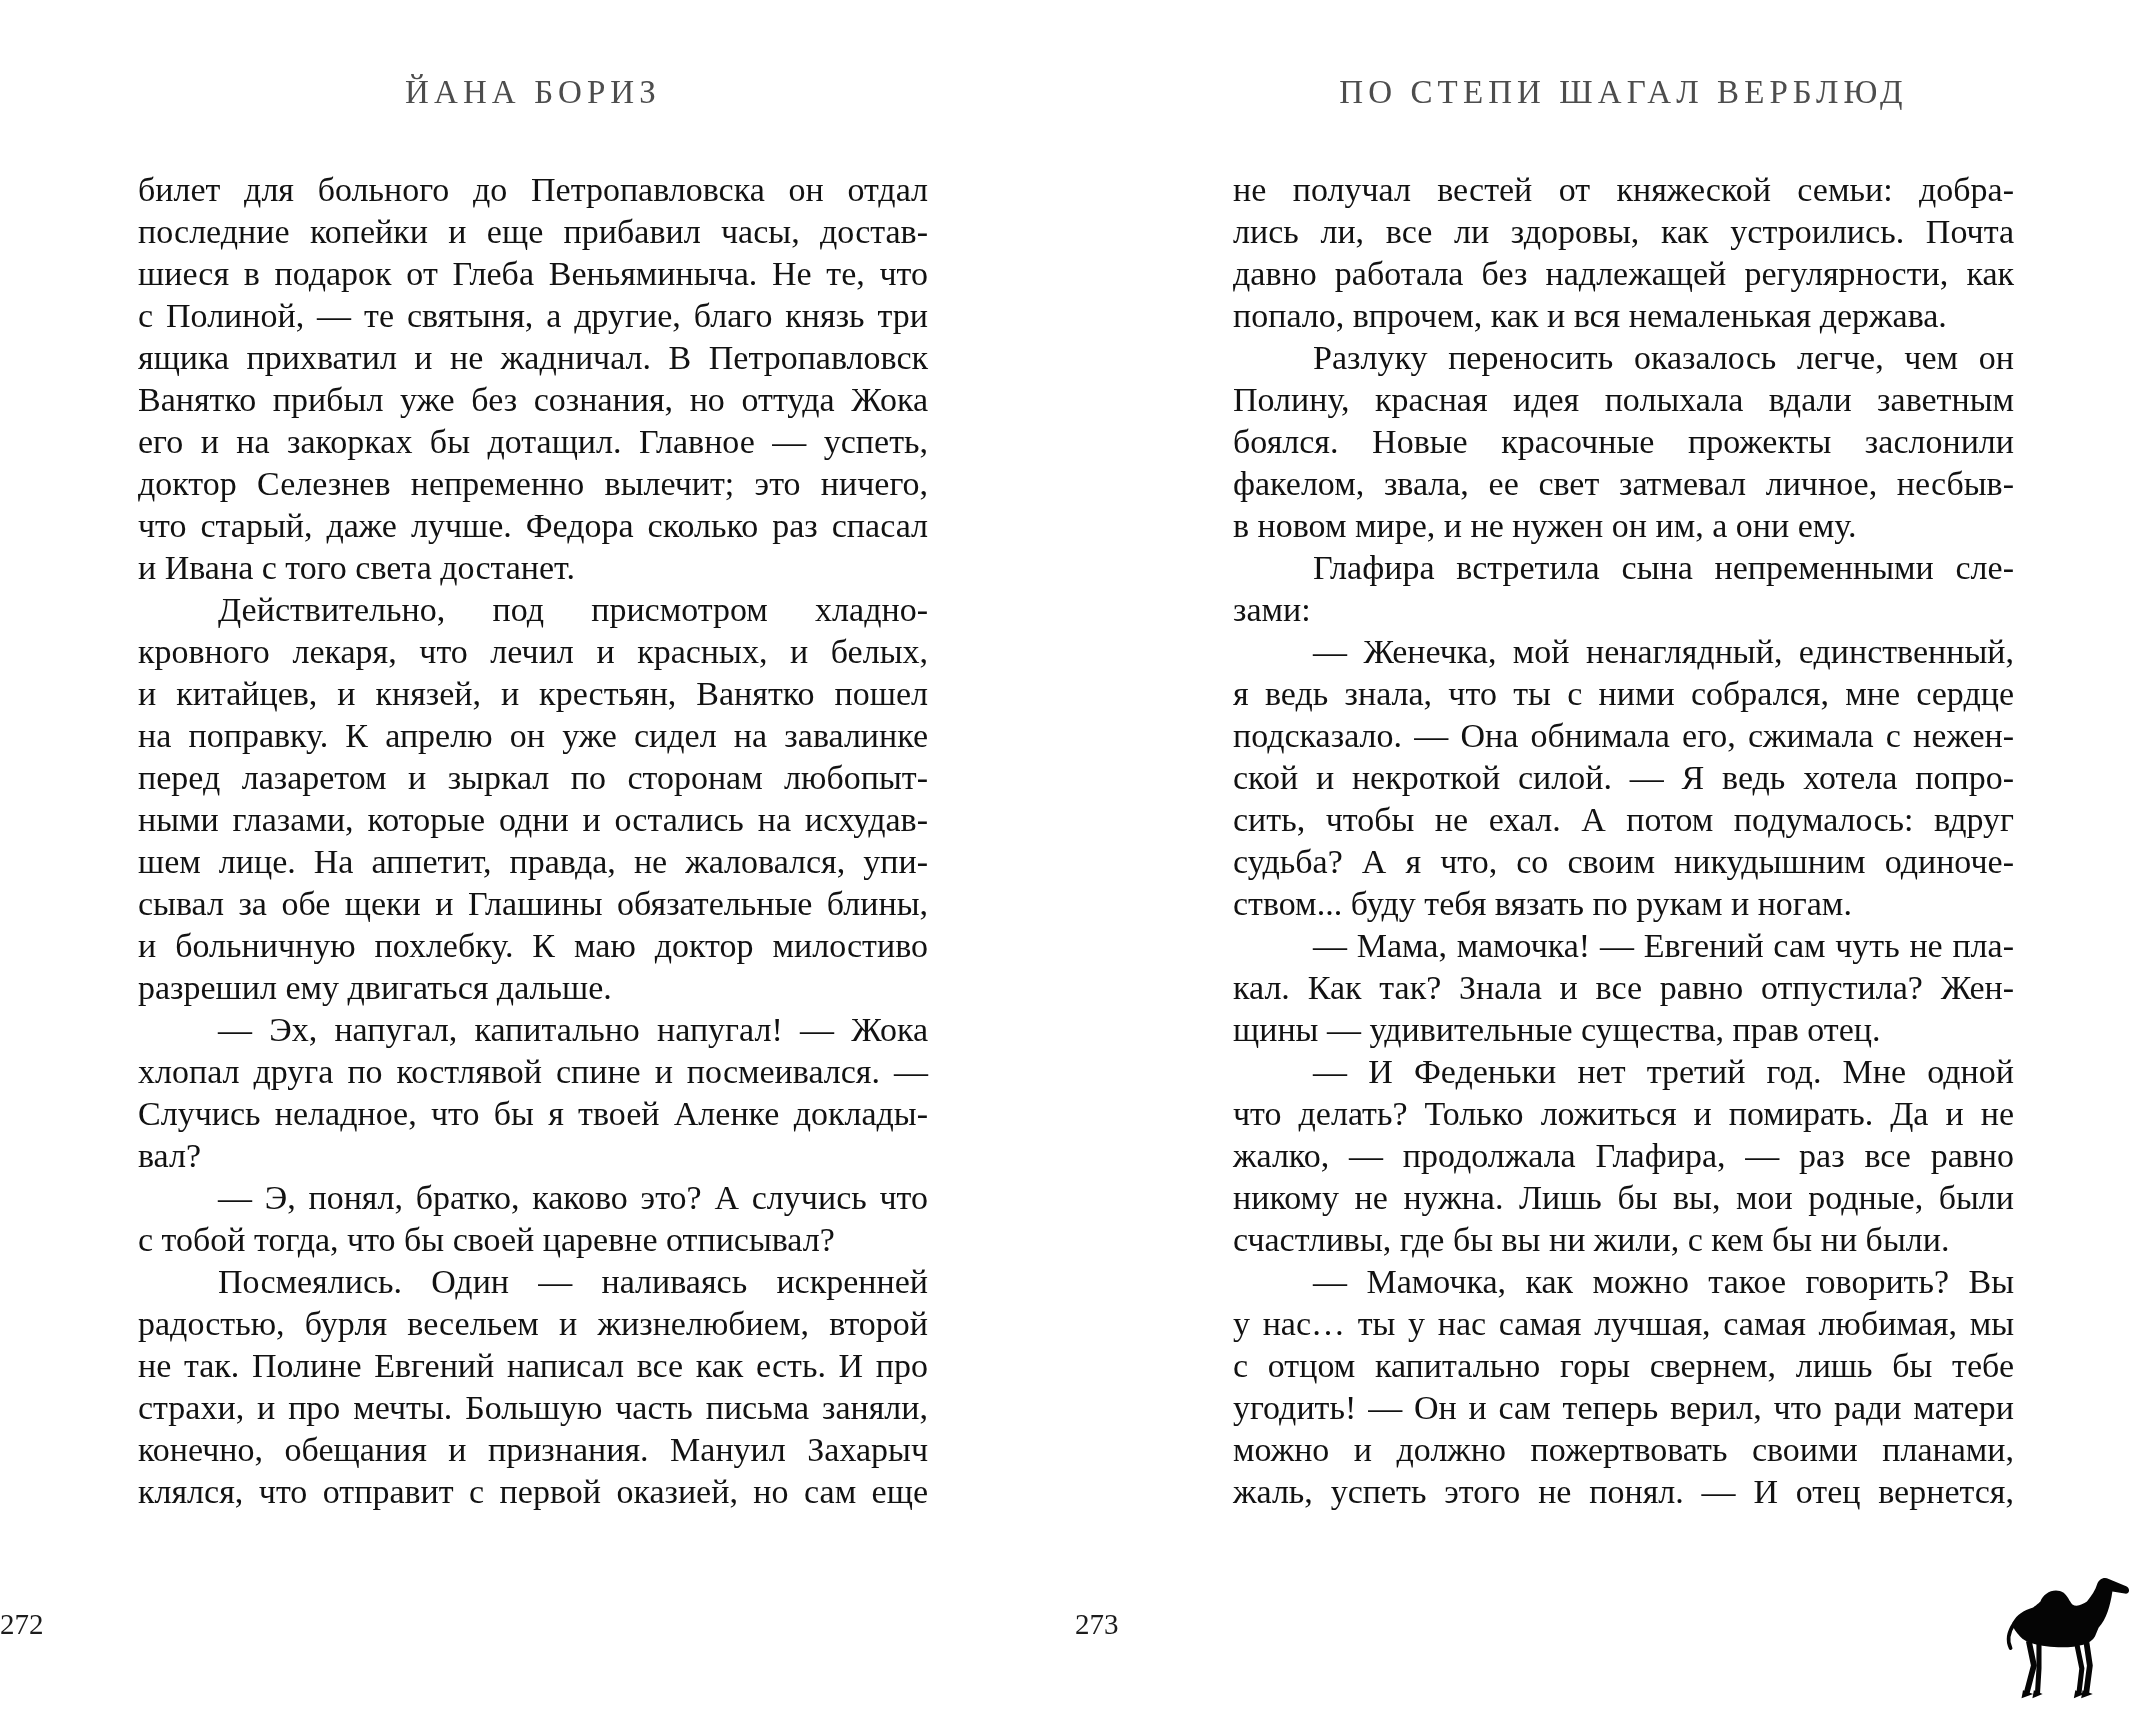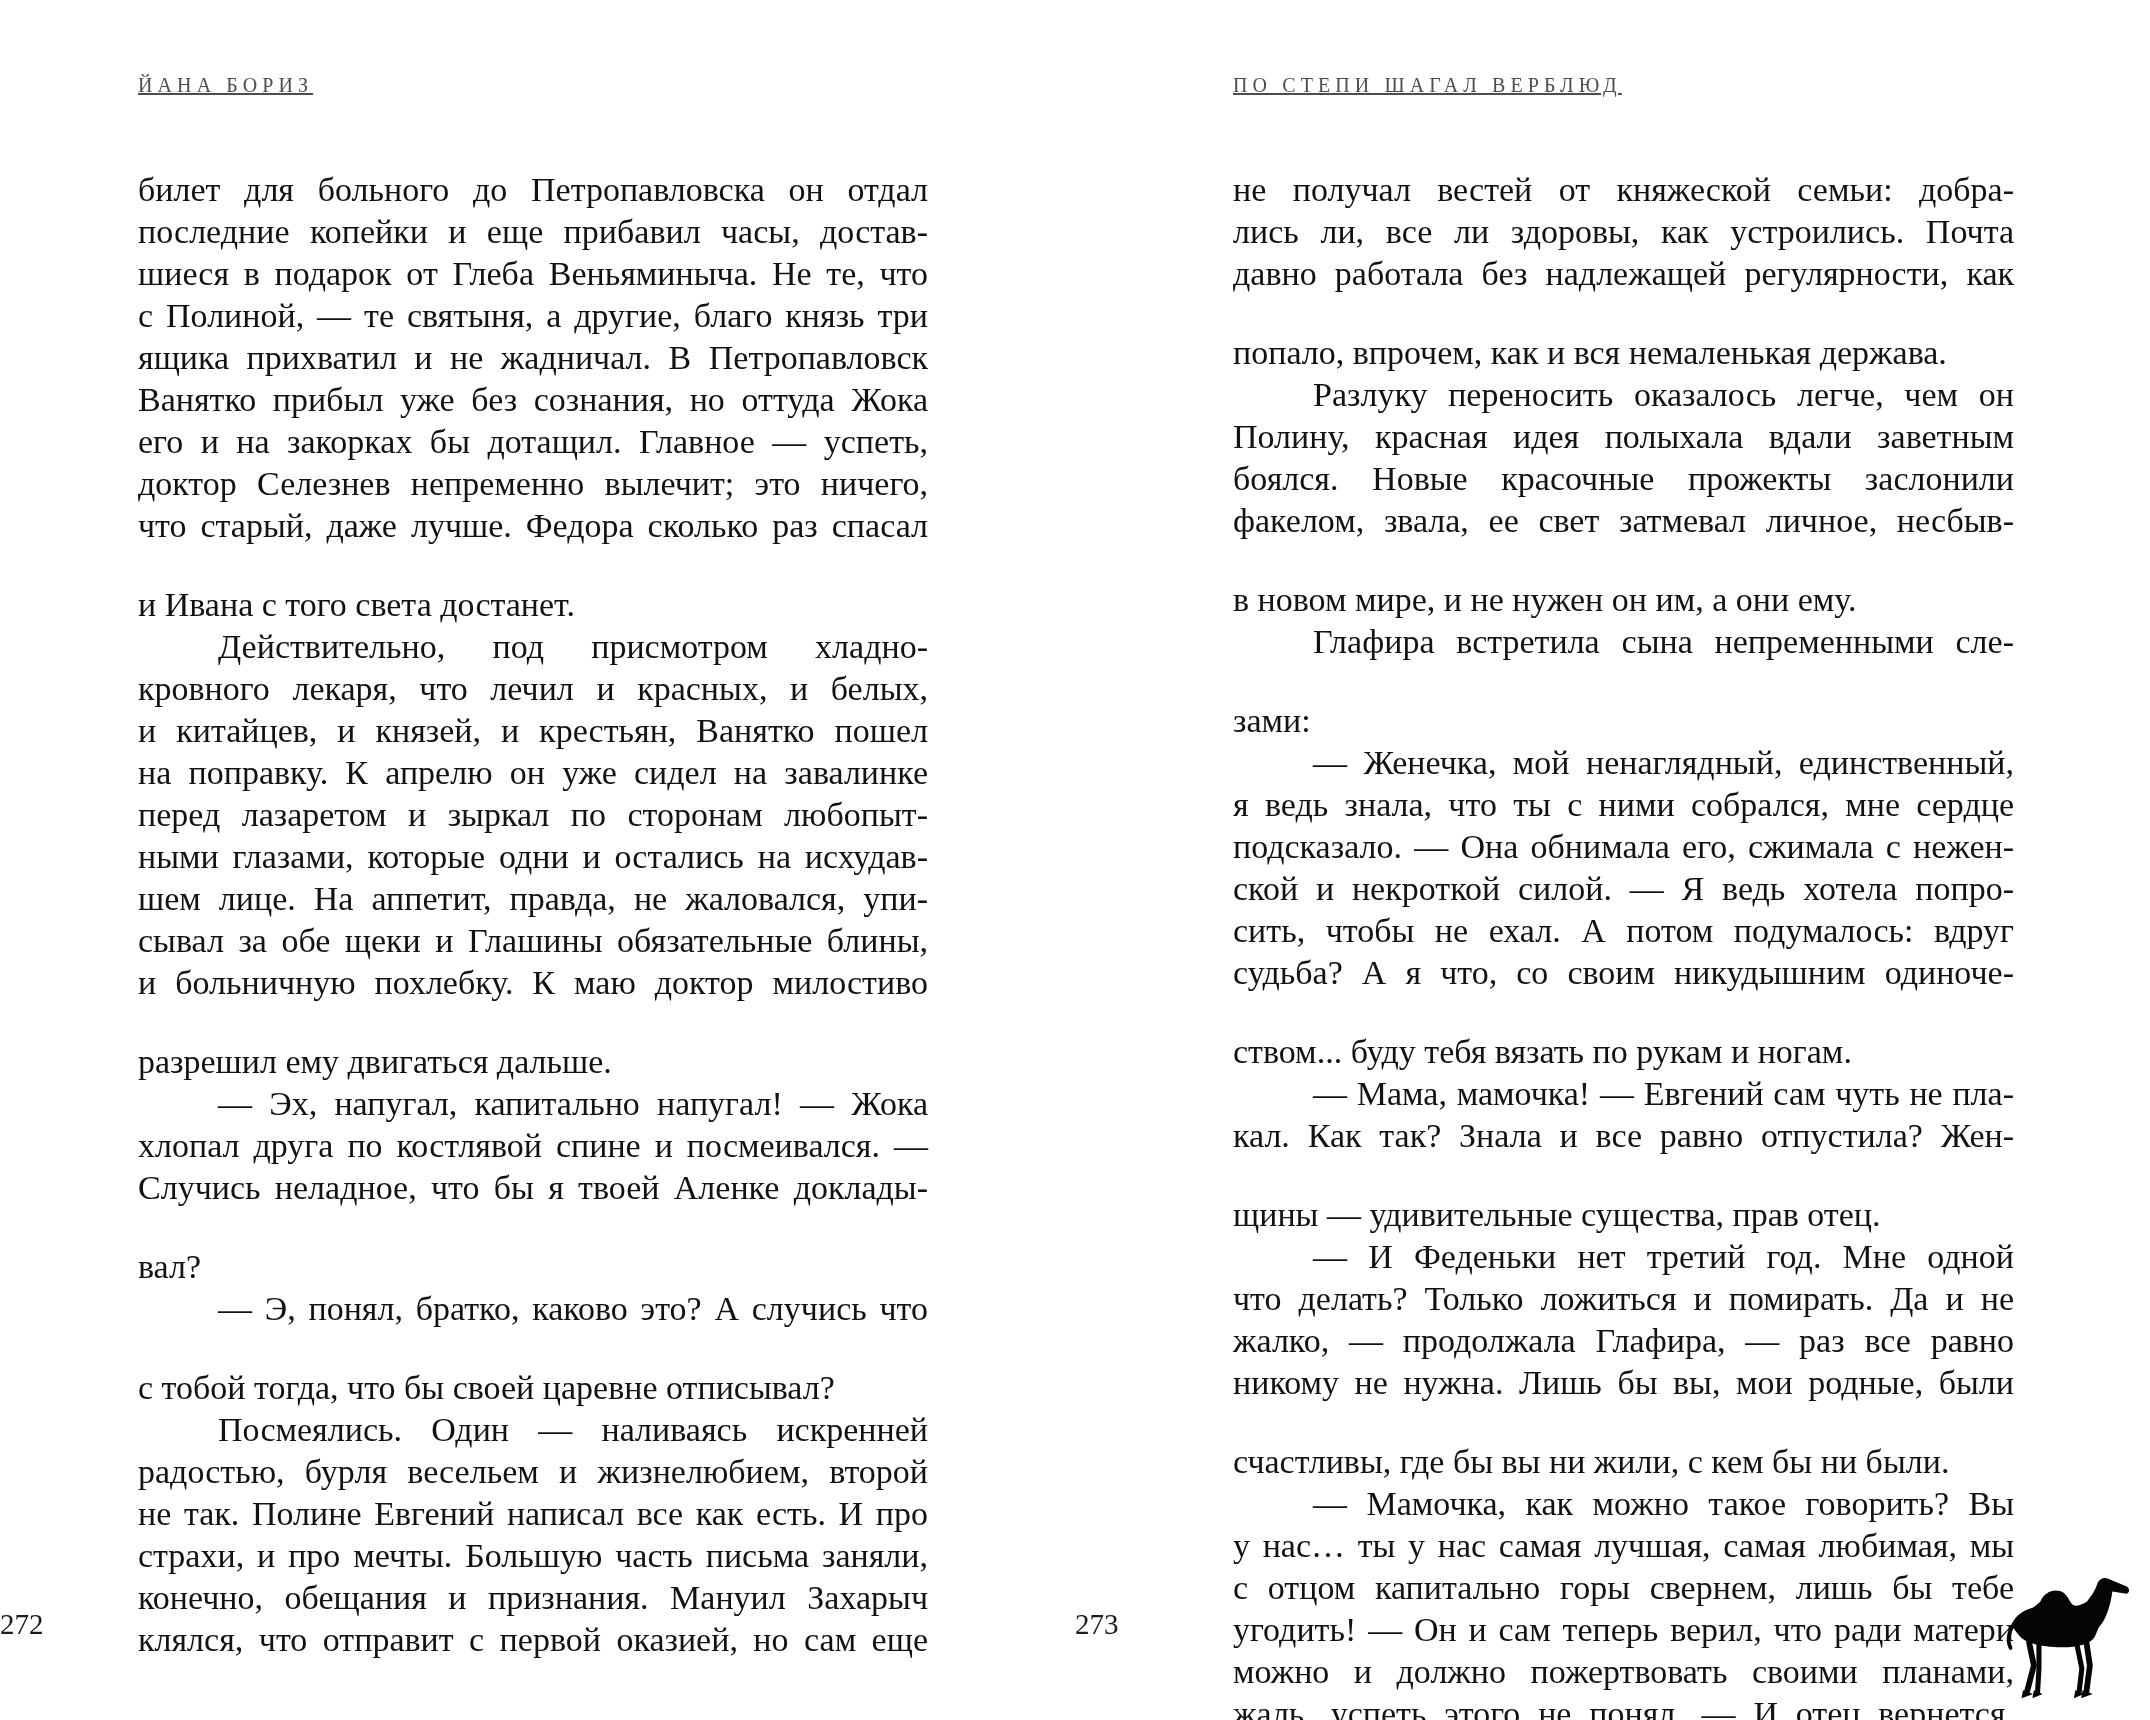--- a/index.html
+++ b/index.html
@@ -24,26 +24,25 @@
     height: 1720px;
     width: 1075px;
   }
   .page-left  { left: 0; }
   .page-right { left: 1075px; }
 
   .running-head {
     position: absolute;
     top: 74px;
     width: 790px;
-    text-align: left;
-    font-size: 20px;
+    text-align: center;
+    font-size: 33px;
     letter-spacing: 5.1px;
     color: #4d4d4d;
     white-space: nowrap;
-    text-decoration: underline;
   }
   .page-left  .running-head { left: 138px; }
   .page-right .running-head { left: 158px; width: 781px; }
 
   .text-column {
     position: absolute;
     top: 169px;
   }
   .page-left  .text-column { left: 138px; width: 790px; }
   .page-right .text-column { left: 158px; width: 781px; }
@@ -52,21 +51,21 @@
     font-size: 34px;
     line-height: 42px;
     color: #121212;
     text-align: justify;
     text-align-last: justify;
     white-space: nowrap;      
     overflow: visible;
   }
   .line { white-space: normal; }
   .line.indent { text-indent: 80px; }
-  .line.last { text-align-last: left; margin-top: 37px; }
+  .line.last { text-align-last: left; }
 
   .page-number {
     position: absolute;
     top: 1608px;
     width: 100%;
     font-size: 29px;
     color: #1c1c1c;
   }
 
   .camel {

